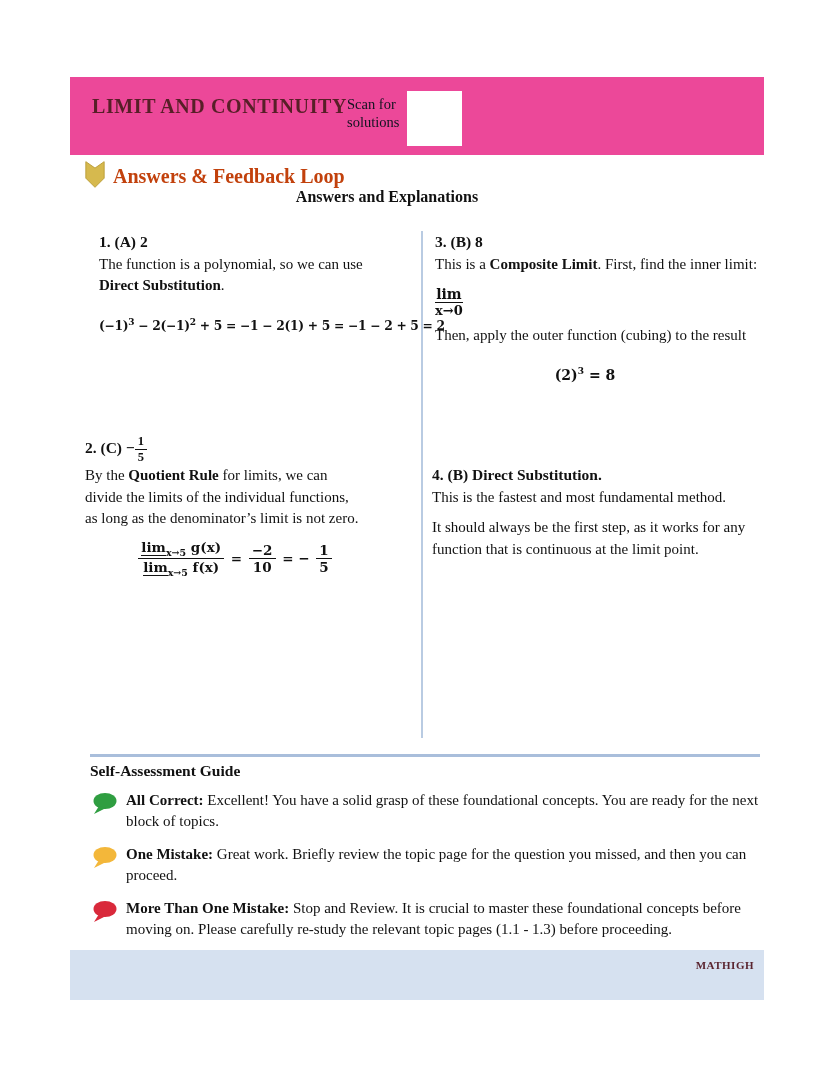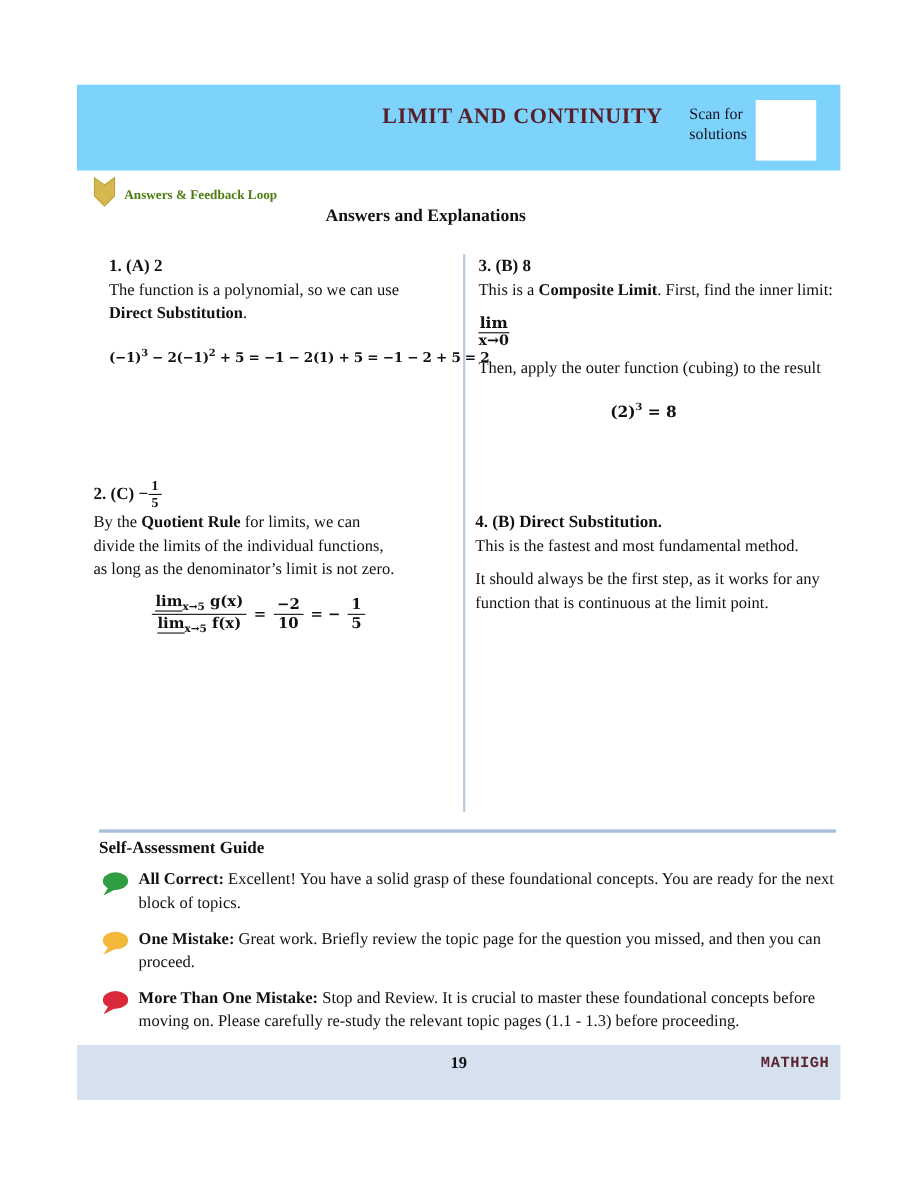--- a/index.html
+++ b/index.html
@@ -3,33 +3,33 @@
 <meta charset="utf-8">
 <style>
   html,body{margin:0;padding:0;background:#ffffff;}
   .page{
     position:relative;width:834px;height:1079px;background:#ffffff;
     font-family:"Liberation Serif", serif;color:#111;overflow:hidden;
   }
   
   .header-bar{
     position:absolute;left:70px;top:77px;width:694px;height:78px;
-    background:#7dd3fc;display:flex;align-items:flex-start;justify-content:flex-end;
-    box-sizing:border-box;padding:14px 22px 0 22px;gap:24px;
+    background:#ec4899;display:flex;align-items:flex-start;justify-content:flex-start;
+    box-sizing:border-box;padding:14px 22px 0 22px;
   }
   .header-title{
     font-size:20px;font-weight:bold;color:#571f27;letter-spacing:0.6px;
     padding-top:4px;
   }
   .scan-group{display:flex;align-items:flex-start;gap:8px;}
   .scan-text{font-size:14.5px;color:#10131f;line-height:18px;padding-top:4px;text-align:left;}
   .qr-box{width:55px;height:55px;background:#ffffff;}
   
   .section-row{position:absolute;left:84px;top:160px;display:flex;align-items:center;gap:7px;}
-  .section-title{font-size:12px;font-weight:bold;color:#4d7c0f;}
+  .section-title{font-size:20px;font-weight:bold;color:#c2410c;}
   .subtitle{position:absolute;left:0;top:188px;width:774px;text-align:center;
     font-size:16px;font-weight:bold;color:#111;}
   
   .col-divider{position:absolute;left:421px;top:231px;width:2px;height:507px;background:#b9cbe2;}
   .answer{position:absolute;font-size:15px;line-height:21.5px;}
   .answer .q-label{font-size:15.5px;font-weight:bold;margin-bottom:1px;}
   .answer .body{margin-top:1px;}
   .answer .body .block{display:block;}
   .q1{left:99px;top:231px;width:340px;}
   .q2{left:85px;top:435px;width:347px;}
@@ -59,22 +59,22 @@
   .sa-rule{position:absolute;left:90px;top:754px;width:670px;height:3px;background:#a9bedb;}
   .sa-title{position:absolute;left:90px;top:762px;font-size:15.5px;font-weight:bold;}
   .sa-list{position:absolute;left:92px;top:790px;width:672px;}
   .sa-item{display:flex;gap:8px;margin-bottom:12px;font-size:15px;line-height:21px;}
   .sa-icon{flex:0 0 26px;padding-top:2px;}
   .sa-text{flex:1;}
   
   .footer-bar{position:absolute;left:70px;top:950px;width:694px;height:50px;background:#d6e1f0;}
   .footer-page{position:absolute;left:0;top:959px;width:834px;text-align:center;
     font-size:15px;font-weight:bold;color:#111;}
-  .footer-brand{position:absolute;right:80px;top:959px;font-size:14px;font-weight:bold;
-    color:#5a2530;letter-spacing:0.5px;font-family:Liberation Mono, monospace;}
+  .footer-brand{position:absolute;right:80px;top:959px;font-size:11px;font-weight:bold;
+    color:#5a2530;letter-spacing:0.5px;}
   b{font-weight:bold;}
 </style>
 </head>
 <body>
 
 <div class="page">
 
   <div class="header-bar">
     <div class="header-title">LIMIT AND CONTINUITY</div>
     <div class="scan-group">
@@ -169,16 +169,15 @@
         <svg width="26" height="23" viewBox="0 0 26 23">
           <ellipse cx="13" cy="9" rx="11.5" ry="8" fill="#d9293b"></ellipse>
           <path d="M7 14 L2 22 L14 16 Z" fill="#d9293b"></path>
         </svg>
       </span>
       <span class="sa-text"><b>More Than One Mistake:</b><span> Stop and Review. It is crucial to master these foundational concepts before moving on. Please carefully re-study the relevant topic pages (1.1 - 1.3) before proceeding.</span></span>
     </div>
   </div>
 
   <div class="footer-bar"></div>
-  <div class="footer-page">19</div>
   <div class="footer-brand">MATHIGH</div>
 
 </div>
 
 </body></html>

